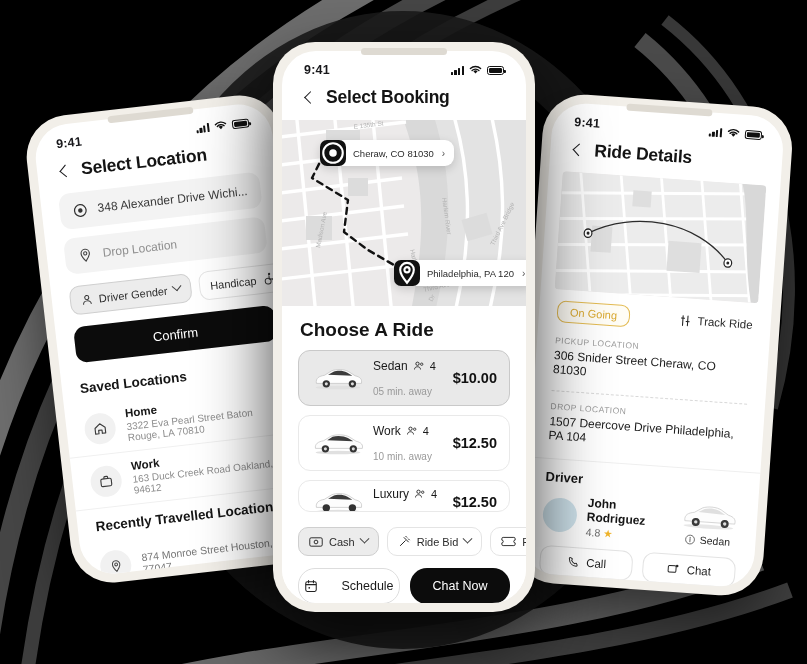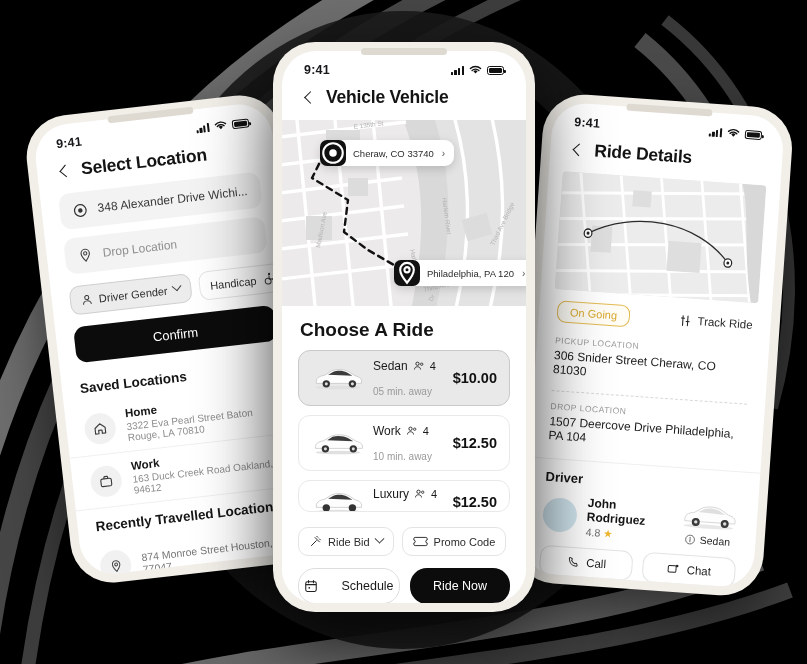--- a/index.html
+++ b/index.html
@@ -465,21 +465,21 @@
             <path d="M6.5 8.6 L4.4 6.3 a3 3 0 0 1 4.2 0 Z" fill="#111"></path>
             <path d="M1.4 3.6 a7.4 7.4 0 0 1 10.2 0" stroke="#111" stroke-width="1.4" fill="none" stroke-linecap="round"></path>
             <path d="M3.1 5.5 a5 5 0 0 1 6.8 0" stroke="#111" stroke-width="1.4" fill="none" stroke-linecap="round"></path>
           </svg>
           <span class="batt"></span>
         </span>
       </div>
 
       <div class="scr-header">
         <span class="back-chev"></span>
-        <span class="scr-title">Vehicle Vehicle</span>
+        <span class="scr-title">Select Booking</span>
       </div>
 
       <div class="map" style="height:186px;">
         <svg viewBox="0 0 244 186" preserveAspectRatio="none">
           <rect width="244" height="186" fill="#eceaea"></rect>
           <path d="M118 -10 C 136 40 150 90 128 196 L244 196 L244 -10 Z" fill="#d9d9d9"></path>
           <path d="M150 -10 C 166 40 176 100 152 196 L244 196 L244 -10 Z" fill="#e3e3e3"></path>
           <g stroke="#ffffff" stroke-width="3.4" fill="none">
             <path d="M-10 18 L124 2"></path>
               <path d="M-10 46 L122 30"></path>
@@ -511,21 +511,21 @@
           </g>
         </svg>
 
         <div class="map-pill" style="left:38px; top:20px;">
           <span class="pill-badge">
             <svg width="13" height="13" viewBox="0 0 16 16">
               <circle cx="8" cy="8" r="6" fill="none" stroke="#fff" stroke-width="1.3"></circle>
               <circle cx="8" cy="8" r="2.3" fill="#fff"></circle>
             </svg>
           </span>
-          <span class="pill-text">Cheraw, CO 33740</span>
+          <span class="pill-text">Cheraw, CO 81030</span>
           <span class="pill-chev">›</span>
         </div>
 
         <div class="map-pill" style="left:112px; top:140px;">
           <span class="pill-badge">
             <svg width="13" height="13" viewBox="0 0 16 16">
               <path d="M8 1.8c-2.4 0-4.2 1.9-4.2 4.2 0 3 4.2 8 4.2 8s4.2-5 4.2-8c0-2.3-1.8-4.2-4.2-4.2z" fill="none" stroke="#fff" stroke-width="1.3"></path>
               <circle cx="8" cy="6" r="1.6" fill="none" stroke="#fff" stroke-width="1.3"></circle>
             </svg>
           </span>
@@ -603,20 +603,28 @@
                 <path d="M2 12.6c0-2.4 1.8-3.6 4-3.6s4 1.2 4 3.6" fill="none" stroke="#222" stroke-width="1.2"></path>
                 <circle cx="11.6" cy="5.6" r="1.6" fill="none" stroke="#222" stroke-width="1.1"></circle>
               </svg>
               <span class="ride-seats">4</span>
             </span>
           </span>
           <span class="ride-price" style="margin-top:7px">$12.50</span>
         </div>
 
         <div class="chip-row">
+          <div class="chip active">
+            <svg width="14" height="12" viewBox="0 0 18 14">
+              <rect x="1" y="1.6" width="16" height="10.8" rx="1.8" fill="none" stroke="#222" stroke-width="1.2"></rect>
+              <circle cx="9" cy="7" r="2.4" fill="none" stroke="#222" stroke-width="1.2"></circle>
+            </svg>
+            <span>Cash</span>
+            <span class="chev-sm"></span>
+          </div>
           <div class="chip">
             <svg width="13" height="13" viewBox="0 0 16 16">
               <path d="M3 13l6-6M7.5 3.2l5.3 5.3M9.6 1.6l1.2 1.2M12.8 4.8l1.2 1.2" stroke="#222" stroke-width="1.2" fill="none" stroke-linecap="round"></path>
             </svg>
             <span>Ride Bid</span>
             <span class="chev-sm"></span>
           </div>
           <div class="chip">
             <svg width="15" height="11" viewBox="0 0 18 13">
               <path d="M1 3.2a1.6 1.6 0 0 1 1.6-1.6h12.8A1.6 1.6 0 0 1 17 3.2v1.6a1.7 1.7 0 0 0 0 3.4v1.6a1.6 1.6 0 0 1-1.6 1.6H2.6A1.6 1.6 0 0 1 1 9.8V8.2a1.7 1.7 0 0 0 0-3.4z" fill="none" stroke="#222" stroke-width="1.1"></path>
@@ -628,20 +636,20 @@
         <div class="action-row">
           <div class="btn btn-outline">
             <svg width="14" height="14" viewBox="0 0 16 16">
               <rect x="2" y="3.2" width="12" height="11" rx="1.8" fill="none" stroke="#222" stroke-width="1.2"></rect>
               <path d="M2 6.4h12" stroke="#222" stroke-width="1.2"></path>
               <path d="M5.2 1.8v2.4M10.8 1.8v2.4" stroke="#222" stroke-width="1.2" stroke-linecap="round"></path>
               <circle cx="6" cy="10" r="1" fill="#222"></circle>
             </svg>
             <span>Schedule</span>
           </div>
-          <div class="btn btn-dark">Ride Now</div>
+          <div class="btn btn-dark">Chat Now</div>
         </div>
       </div>
 
     </div>
   </div>
 
 </div>
 
 </body></html>

